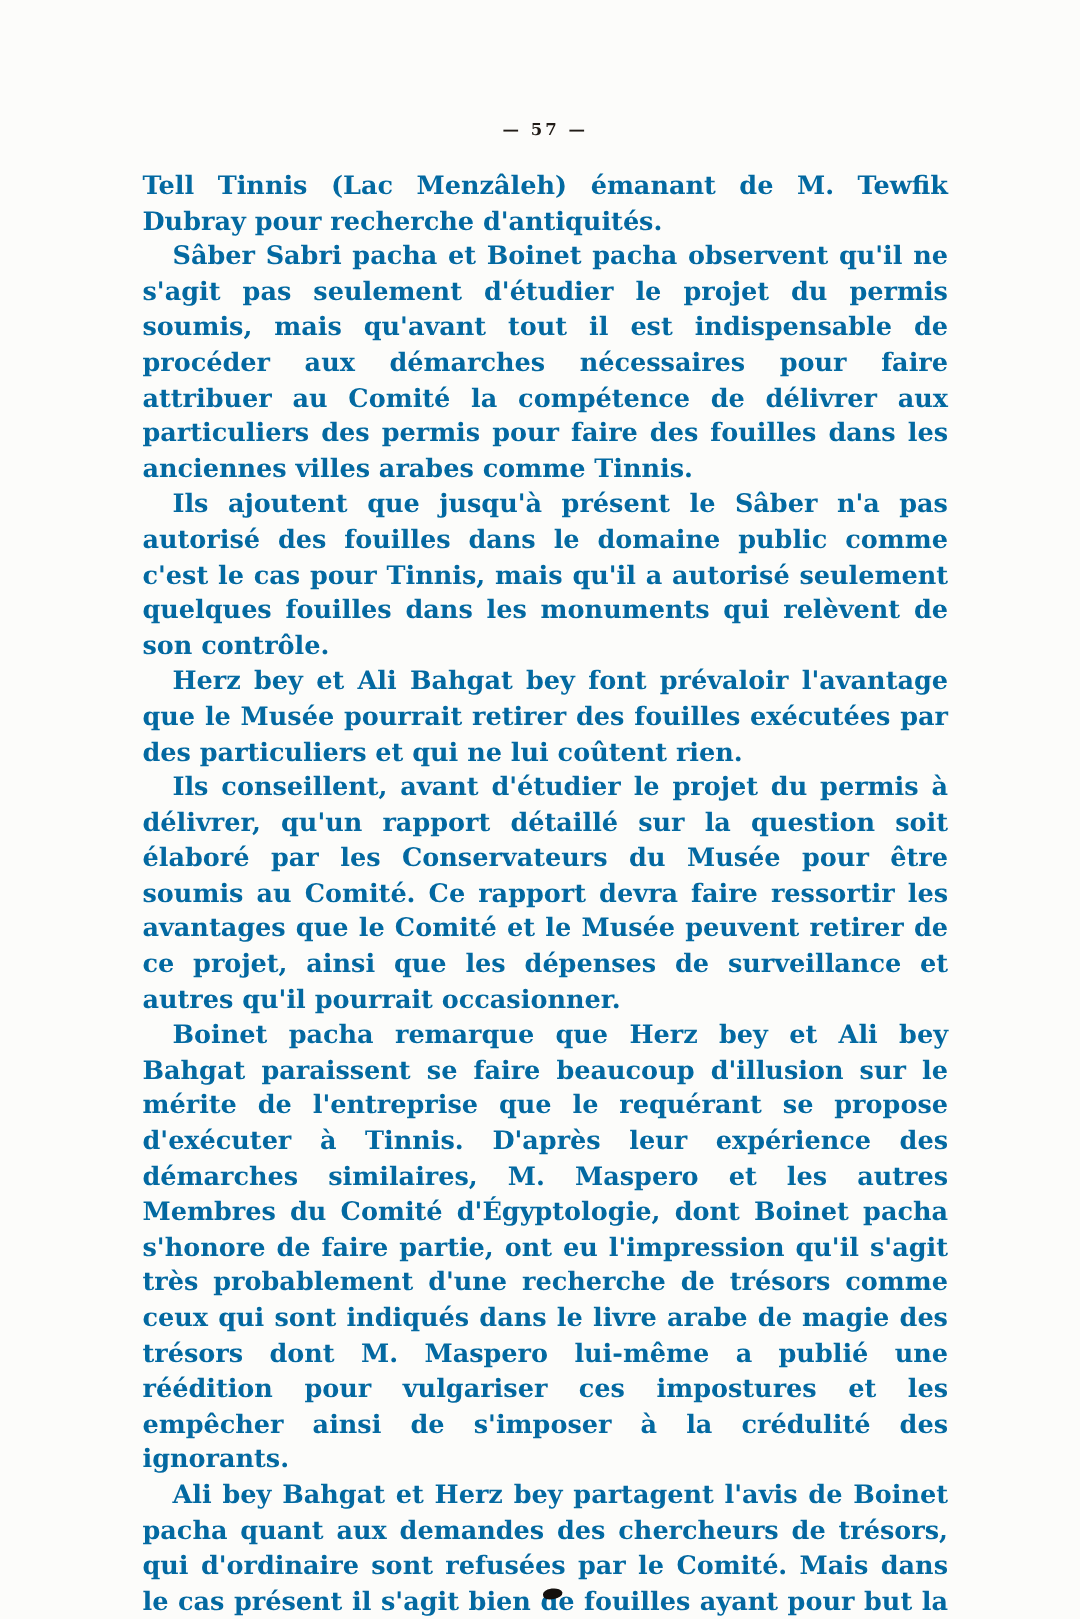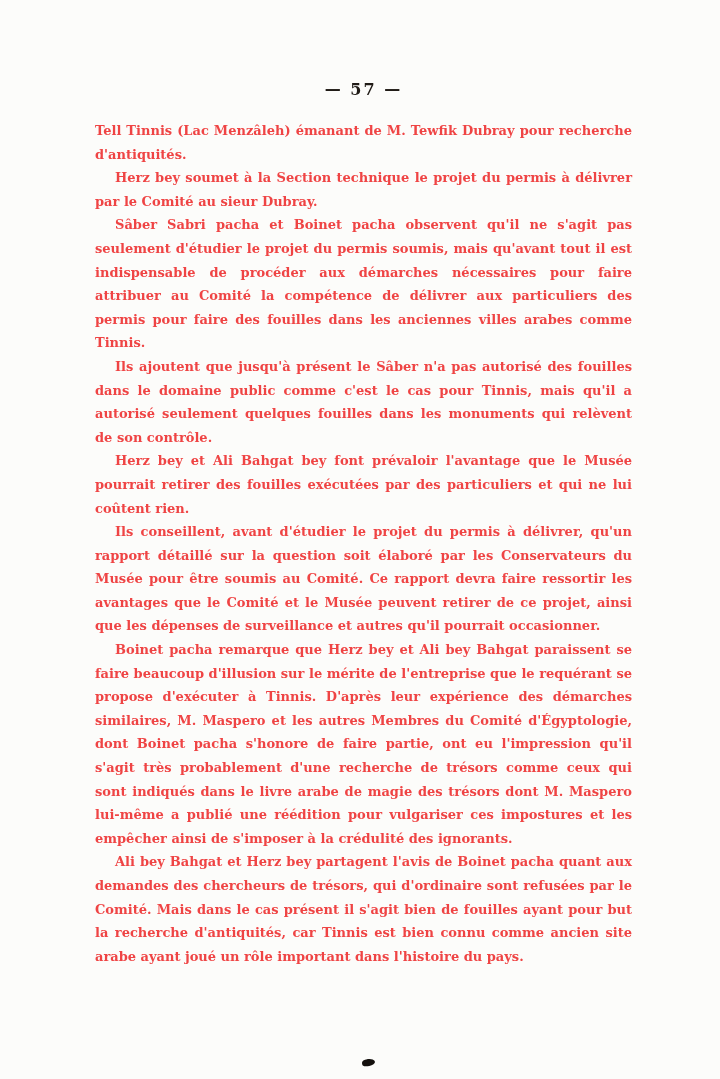--- a/index.html
+++ b/index.html
@@ -17,32 +17,32 @@
   .scan-page {
     position: absolute;
     left: 95px;
     top: 80px;
     width: 537px;
     color: #201b16;
   }
   .page-number {
     text-align: center;
     font-weight: bold;
-    font-size: 16px;
+    font-size: 11px;
     letter-spacing: 2px;
     margin-bottom: 20px;
     color: #201b16;
   }
   .doc-body p {
     margin: 0;
     text-align: justify;
     font-weight: bold;
-    font-size: 13px;
+    font-size: 17px;
     line-height: 23.6px;
-    color: #ef4444;
+    color: #0369a1;
     hyphens: auto;
   }
   .doc-body p.indent {
     text-indent: 20px;
   }
   .ink-mark {
     position: absolute;
     left: 362px;
     top: 1059px;
     width: 13px;
@@ -52,21 +52,20 @@
     transform: rotate(-8deg);
   }
 </style>
 </head>
 <body>
 
 <div class="scan-page">
   <div class="page-number">— 57 —</div>
   <div class="doc-body">
       <p>Tell Tinnis (Lac Menzâleh) émanant de M. Tewfik Dubray pour recherche d'antiquités.</p>
-      <p class="indent">Herz bey soumet à la Section technique le projet du permis à délivrer par le Comité au sieur Dubray.</p>
       <p class="indent">Sâber Sabri pacha et Boinet pacha observent qu'il ne s'agit pas seulement d'étudier le projet du permis soumis, mais qu'avant tout il est indispensable de procéder aux démarches nécessaires pour faire attribuer au Comité la compétence de délivrer aux particuliers des permis pour faire des fouilles dans les anciennes villes arabes comme Tinnis.</p>
       <p class="indent">Ils ajoutent que jusqu'à présent le Sâber n'a pas autorisé des fouilles dans le domaine public comme c'est le cas pour Tinnis, mais qu'il a autorisé seulement quelques fouilles dans les monuments qui relèvent de son contrôle.</p>
       <p class="indent">Herz bey et Ali Bahgat bey font prévaloir l'avantage que le Musée pourrait retirer des fouilles exécutées par des particuliers et qui ne lui coûtent rien.</p>
       <p class="indent">Ils conseillent, avant d'étudier le projet du permis à délivrer, qu'un rapport détaillé sur la question soit élaboré par les Conservateurs du Musée pour être soumis au Comité. Ce rapport devra faire ressortir les avantages que le Comité et le Musée peuvent retirer de ce projet, ainsi que les dépenses de surveillance et autres qu'il pourrait occasionner.</p>
       <p class="indent">Boinet pacha remarque que Herz bey et Ali bey Bahgat paraissent se faire beaucoup d'illusion sur le mérite de l'entreprise que le requérant se propose d'exécuter à Tinnis. D'après leur expérience des démarches similaires, M. Maspero et les autres Membres du Comité d'Égyptologie, dont Boinet pacha s'honore de faire partie, ont eu l'impression qu'il s'agit très probablement d'une recherche de trésors comme ceux qui sont indiqués dans le livre arabe de magie des trésors dont M. Maspero lui-même a publié une réédition pour vulgariser ces impostures et les empêcher ainsi de s'imposer à la crédulité des ignorants.</p>
       <p class="indent">Ali bey Bahgat et Herz bey partagent l'avis de Boinet pacha quant aux demandes des chercheurs de trésors, qui d'ordinaire sont refusées par le Comité. Mais dans le cas présent il s'agit bien de fouilles ayant pour but la recherche d'antiquités, car Tinnis est bien connu comme ancien site arabe ayant joué un rôle important dans l'histoire du pays.</p>
     </div>
 </div>
 
 <div class="ink-mark"></div>

